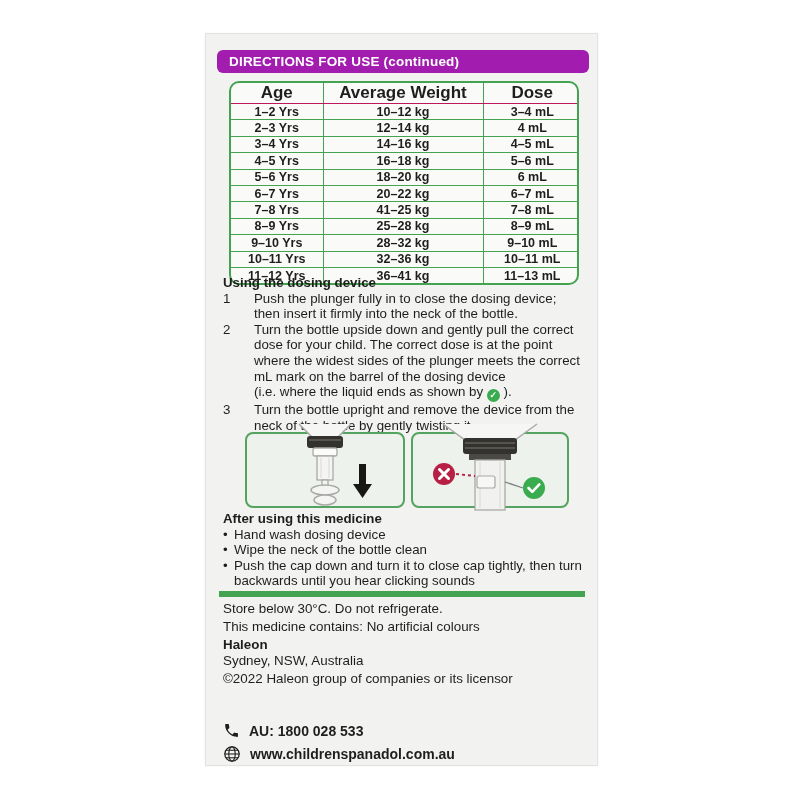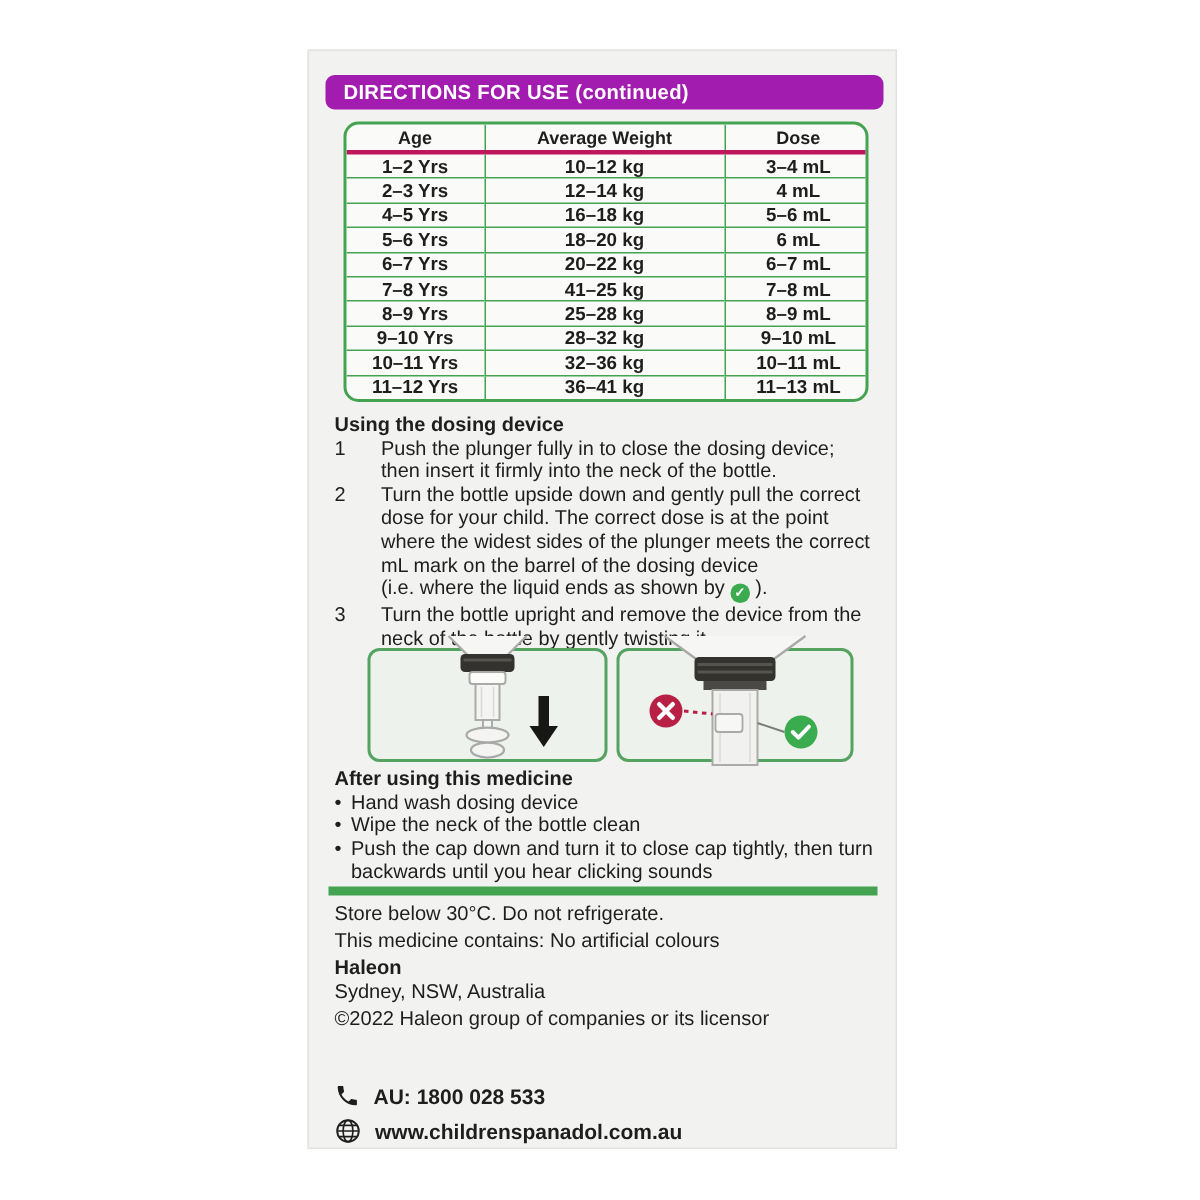--- a/index.html
+++ b/index.html
@@ -22,21 +22,21 @@
   .table-wrap {
     position:absolute; left:23px; top:47px; width:350px;
     border:2px solid #44a351; border-radius:10px; overflow:hidden;
     background:#fafaf8; box-sizing:border-box;
   }
   table.dose { border-collapse:collapse; width:100%; table-layout:fixed; }
   table.dose th, table.dose td {
     font-weight:700; text-align:center; padding:0;
     border-left:1px solid #44a351; font-size:12.5px;
   }
-  table.dose th { height:17px; font-size:12px; border-bottom:3px solid #be185d; }
+  table.dose th { height:17px; font-size:17px; border-bottom:1px solid #be185d; }
   table.dose td { height:15.4px; border-top:1px solid #44a351; }
   table.dose th:first-child, table.dose td:first-child { border-left:none; }
   table.dose tr:first-child td { border-top:none; }
   col.c-age { width:92px; } col.c-weight { width:160px; } col.c-dose { width:98px; }
 
   .text-col { position:absolute; left:17px; width:361px; font-size:13.3px; line-height:15.6px; }
   .sec-title { font-weight:700; }
   .steps { margin:0; }
   .step { display:flex; }
   .step-num { flex:0 0 11px; font-weight:400; }
@@ -98,20 +98,25 @@
       <tbody>
           <tr>
             <td>1–2 Yrs</td>
             <td>10–12 kg</td>
             <td>3–4 mL</td>
           </tr>
           <tr>
             <td>2–3 Yrs</td>
             <td>12–14 kg</td>
             <td>4 mL</td>
+          </tr>
+          <tr>
+            <td>3–4 Yrs</td>
+            <td>14–16 kg</td>
+            <td>4–5 mL</td>
           </tr>
           <tr>
             <td>4–5 Yrs</td>
             <td>16–18 kg</td>
             <td>5–6 mL</td>
           </tr>
           <tr>
             <td>5–6 Yrs</td>
             <td>18–20 kg</td>
             <td>6 mL</td>

